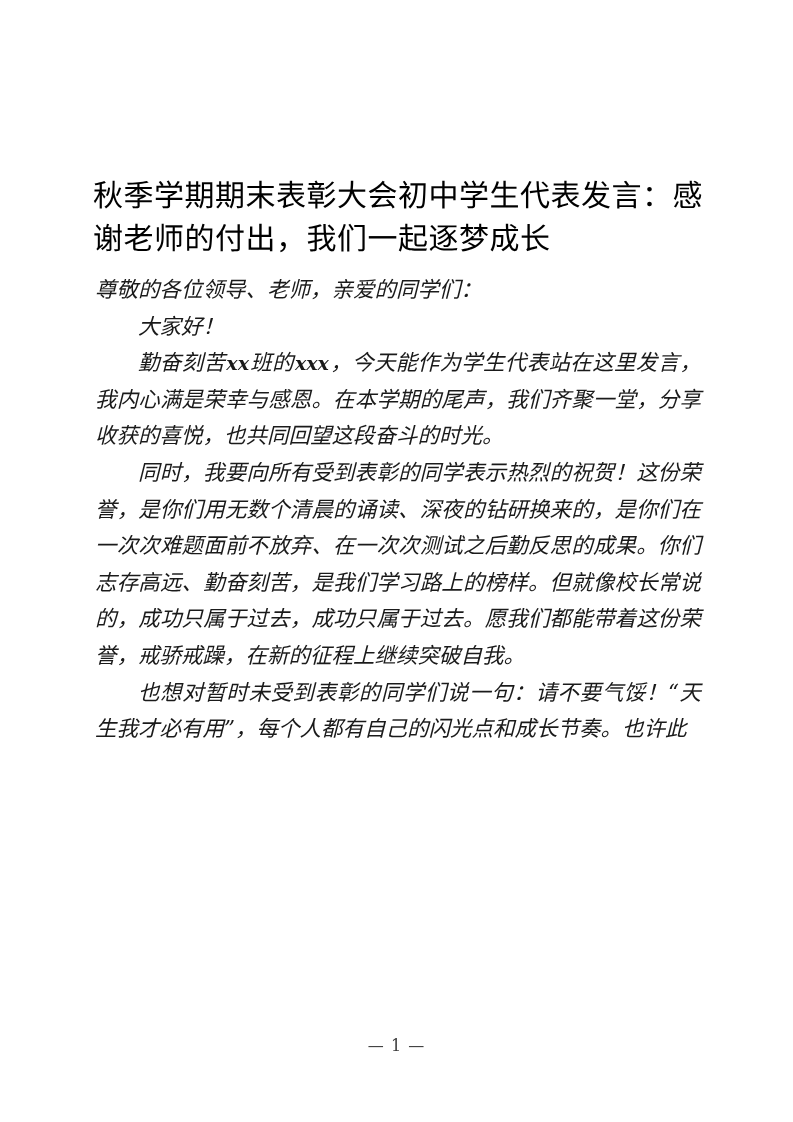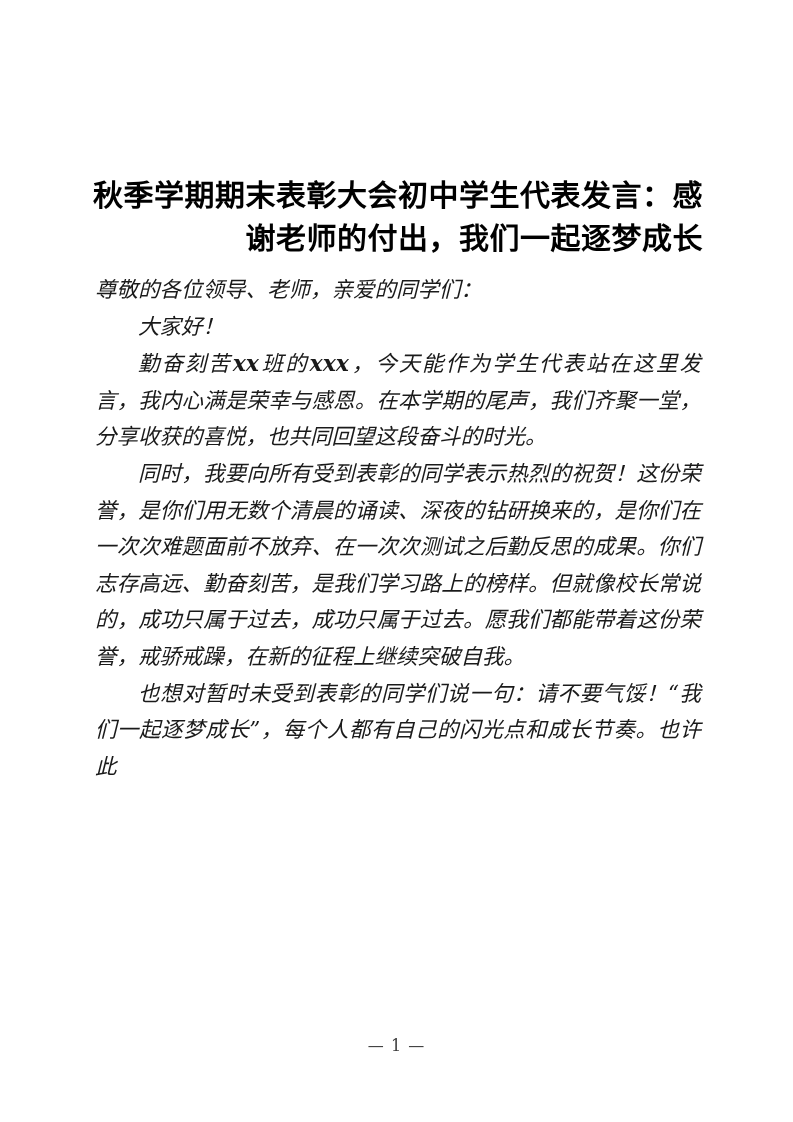--- a/index.html
+++ b/index.html
@@ -18,25 +18,25 @@
     box-sizing: border-box;
   }
 
   
   .doc-title {
     position: absolute;
     left: 93px;
     top: 138px;
     width: 610px;
     font-family: "DejaVu Sans", "Liberation Sans", sans-serif;
-    font-weight: 700;
+    font-weight: 400;
     font-size: 30px;
     line-height: 43px;
     color: #000000;
-    text-align: right;
+    text-align: left;
     letter-spacing: 0.5px;
     white-space: normal;
     margin-top: 36px;
   }
 
   
   .doc-body {
     position: absolute;
     left: 95px;
     top: 272px;
@@ -63,21 +63,21 @@
   }
 
   .doc-body p.flush {
     text-indent: 0;
   }
 
   
   .ltr-bold {
     font-family: "DejaVu Serif", "Liberation Serif", serif;
     font-weight: 700;
-    font-size: 22px;
+    font-size: 19px;
     padding: 0 1px;
   }
 
   
   .page-footer {
     position: absolute;
     left: 0;
     top: 1036px;
     width: 793px;
     text-align: center;
@@ -100,19 +100,19 @@
 
     <p class="indent">大家好！</p>
 
     <p class="indent">
       <span>勤奋刻苦</span><span class="ltr-bold">xx</span><span>班的</span><span class="ltr-bold">xxx</span><span>，今天能作为学生代表站在这里发言，我内心满是荣幸与感恩。在本学期的尾声，我们齐聚一堂，分享收获的喜悦，也共同回望这段奋斗的时光。</span>
     </p>
 
 
     <p class="indent">同时，我要向所有受到表彰的同学表示热烈的祝贺！这份荣誉，是你们用无数个清晨的诵读、深夜的钻研换来的，是你们在一次次难题面前不放弃、在一次次测试之后勤反思的成果。你们志存高远、勤奋刻苦，是我们学习路上的榜样。但就像校长常说的，成功只属于过去，成功只属于过去。愿我们都能带着这份荣誉，戒骄戒躁，在新的征程上继续突破自我。</p>
 
-    <p class="indent">也想对暂时未受到表彰的同学们说一句：请不要气馁！“我们一起逐梦成长”，每个人都有自己的闪光点和成长节奏。也许此</p>
+    <p class="indent">也想对暂时未受到表彰的同学们说一句：请不要气馁！“天生我才必有用”，每个人都有自己的闪光点和成长节奏。也许此</p>
 
   </div>
 
   <div class="page-footer">— 1 —</div>
 
 </div>
 
 </body></html>

